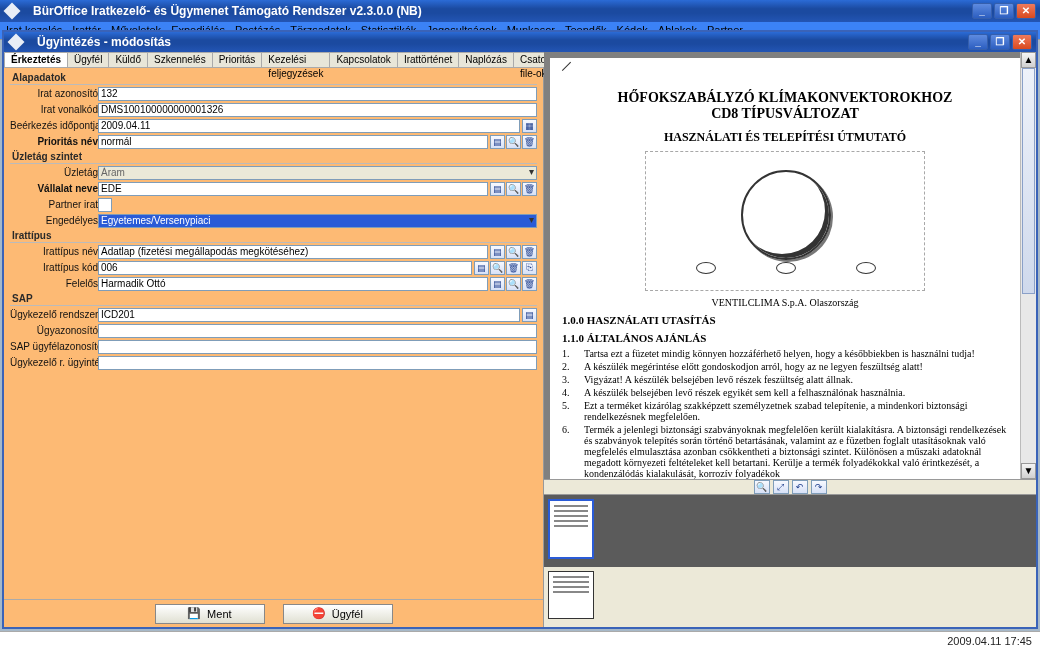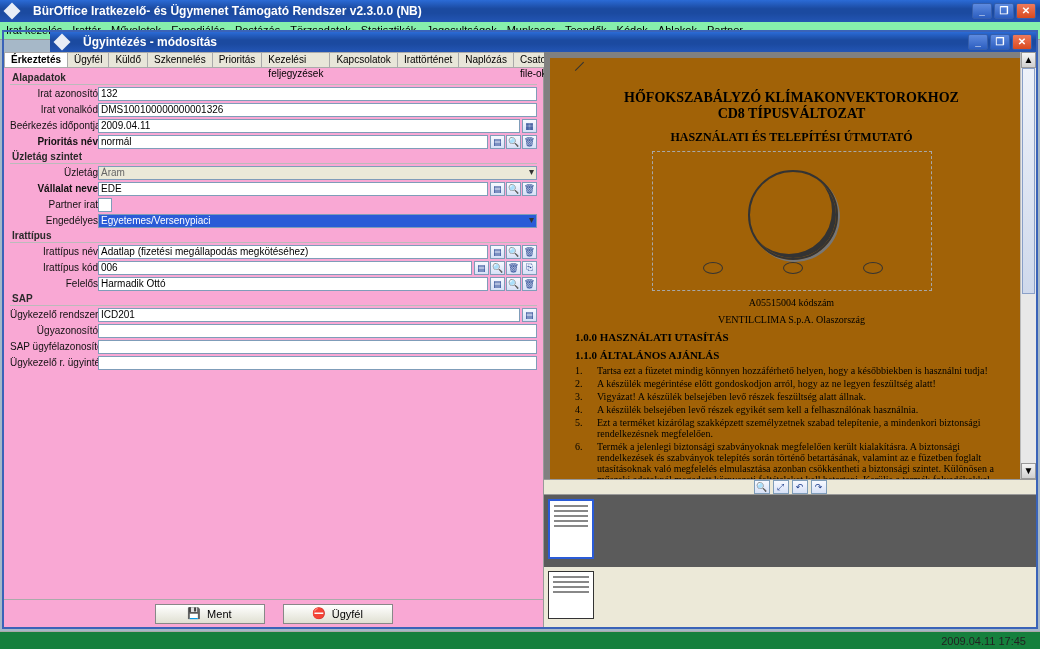--- a/index.html
+++ b/index.html
@@ -29,50 +29,50 @@
     .tb-buttons { display: flex; gap: 2px; }
     .tb-btn {
       width: 20px; height: 16px; border: 1px solid #355fad;
       background: linear-gradient(#5e8be0, #2c5ec0);
       color: white; font-size: 10px; line-height: 14px;
       text-align: center; cursor: pointer; border-radius: 2px;
     }
     .tb-btn.close { background: linear-gradient(#f07a5c, #d84a1f); }
     
     .menubar {
-      height: 18px; background: #86efac; border-bottom: 1px solid #999;
+      height: 18px; background: #3b82f6; border-bottom: 1px solid #999;
       display: flex; gap: 10px; padding: 2px 6px; font-size: 11px; color: #000;
     }
     .menubar span { cursor: default; }
     
     .mdi {
       position: absolute; top: 40px; left: 0; right: 0; bottom: 18px;
       background: #a6b8c8; padding-top: 0;
     }
     .subwin {
       position: absolute; top: -10px; left: 2px; right: 2px; bottom: 2px;
       border: 2px solid #3a63b8;
     }
-    .subwin .titlebar { height: 20px; font-size: 12px; margin-left: 46px; }
+    .subwin .titlebar { height: 20px; font-size: 12px; }
     .sub-body { position: absolute; top: 20px; left: 0; right: 0; bottom: 0; background: #ece9d8; display: flex; }
     
     .tabs {
       height: 16px; display: flex; border-bottom: 1px solid #aaa;
       background: #ece9d8;
     }
     .tab {
       padding: 0 6px; font-size: 10px; border: 1px solid #aaa; border-bottom: none;
       margin-right: -1px; background: #e8e6d9; line-height: 14px;
       cursor: pointer;
     }
     .tab.active { background: #fff; font-weight: bold; }
     
     .left-pane {
       width: 540px; display: flex; flex-direction: column; border-right: 1px solid #999;
-      background: #f9a8d4;
+      background: #fdba74;
     }
     .form-scroll { flex: 1 1 auto; overflow: hidden; padding: 2px 6px 4px 6px; }
     .section-label {
       font-size: 10px; color: #2a2a2a; padding: 2px 0 1px 2px;
       border-bottom: 1px solid #bbb; margin-top: 0px; font-weight: bold;
     }
     .row { display: flex; align-items: center; height: 15px; margin-top: 1px; }
     .row label {
       width: 88px; font-size: 10px; color: #111; flex: 0 0 88px;
       white-space: nowrap; overflow: hidden; text-align: right;
@@ -111,21 +111,21 @@
       display: flex; gap: 6px; align-items: center; justify-content: center;
       font-size: 11px; cursor: pointer;
     }
     
     .right-pane { flex: 1 1 auto; position: relative; background: #e0e0e0; }
     .doc-viewer {
       position: absolute; top: 0; left: 0; right: 0; bottom: 148px;
       background: #808080; overflow: auto;
     }
     .doc-page {
-      background: #a16207; width: 470px; margin: 6px auto 6px 6px; padding: 12px 12px 26px 25px;
+      background: #ffffff; width: 470px; margin: 6px auto 6px 6px; padding: 12px 12px 26px 12px;
       font-family: "Times New Roman", serif;
       color: #000;
     }
     .doc-page h1 { text-align: center; font-size: 14px; font-weight: bold; }
     .doc-page h2 { text-align: center; font-size: 12px; font-weight: bold; }
     .doc-page .img-block {
       width: 280px; height: 140px; margin: 6px auto; border: 1px dashed #a8a8a8;
       position: relative; }
     .doc-page .img-block .circle {
       position: absolute; width: 90px; height: 90px; border: 2px solid #333; border-radius: 50%;
@@ -158,22 +158,22 @@
     .thumb {
       width: 46px; height: 60px; background: #fff; border: 1px solid #333;
       display: inline-block; padding: 4px;
     }
     .thumb.sel { border: 2px solid #2a5bd7; }
     .thumb .tline { height: 2px; background: #888; margin-bottom: 3px; }
     .thumb-strip-b .thumb { height: 48px; }
     
     .statusbar {
       position: absolute; left: 0; right: 0; bottom: 0; height: 18px;
-      background: #15803d; border-top: 1px solid #aaa;
-      display: flex; justify-content: flex-end; align-items: center; padding: 0 14px;
+      background: #ffffff; border-top: 1px solid #aaa;
+      display: flex; justify-content: flex-end; align-items: center; padding: 0 8px;
       font-size: 11px; color: #222;
     }
     .scrollbar-v {
       position: absolute; top: 0; right: 0; bottom: 0; width: 16px;
       background: #e8e8e8; border-left: 1px solid #bbb;
       display: flex; flex-direction: column; justify-content: space-between;
     }
     .scrollbar-v .arr { height: 16px; background: linear-gradient(#f5f5f5,#d0d0d0); border: 1px solid #999;
       text-align: center; font-size: 10px; line-height: 14px; cursor: pointer;}
     .scrollbar-v .thumb-sc { position: absolute; top: 16px; left: 1px; right: 1px; height: 226px;
@@ -362,21 +362,20 @@
             <div style="height:12px; border-left:1px solid #333; transform:rotate(45deg); width:28px; margin-bottom:8px;"></div>
             <h1>HŐFOKSZABÁLYZÓ KLÍMAKONVEKTOROKHOZ</h1>
             <h1>CD8 TÍPUSVÁLTOZAT</h1>
             <h2 style="margin-top:8px;">HASZNÁLATI ÉS TELEPÍTÉSI ÚTMUTATÓ</h2>
             <div class="img-block">
               <div class="circle"></div>
               <div class="small-c" style="left:50px;"></div>
               <div class="small-c" style="left:130px;"></div>
               <div class="small-c" style="left:210px;"></div>
             </div>
-            <div class="doc-meta">A05515004 kódszám</div>
             <div class="doc-meta" style="margin-top:6px;">VENTILCLIMA S.p.A. Olaszország</div>
             <div class="doc-head">1.0.0 HASZNÁLATI UTASÍTÁS</div>
             <div class="doc-head">1.1.0 ÁLTALÁNOS AJÁNLÁS</div>
             <div class="doc-list">
               <p>
                   <span class="n">1.</span>
                   <span>Tartsa ezt a füzetet mindig könnyen hozzáférhető helyen, hogy a későbbiekben is használni tudja!</span>
                 </p>
               <p>
                   <span class="n">2.</span>

